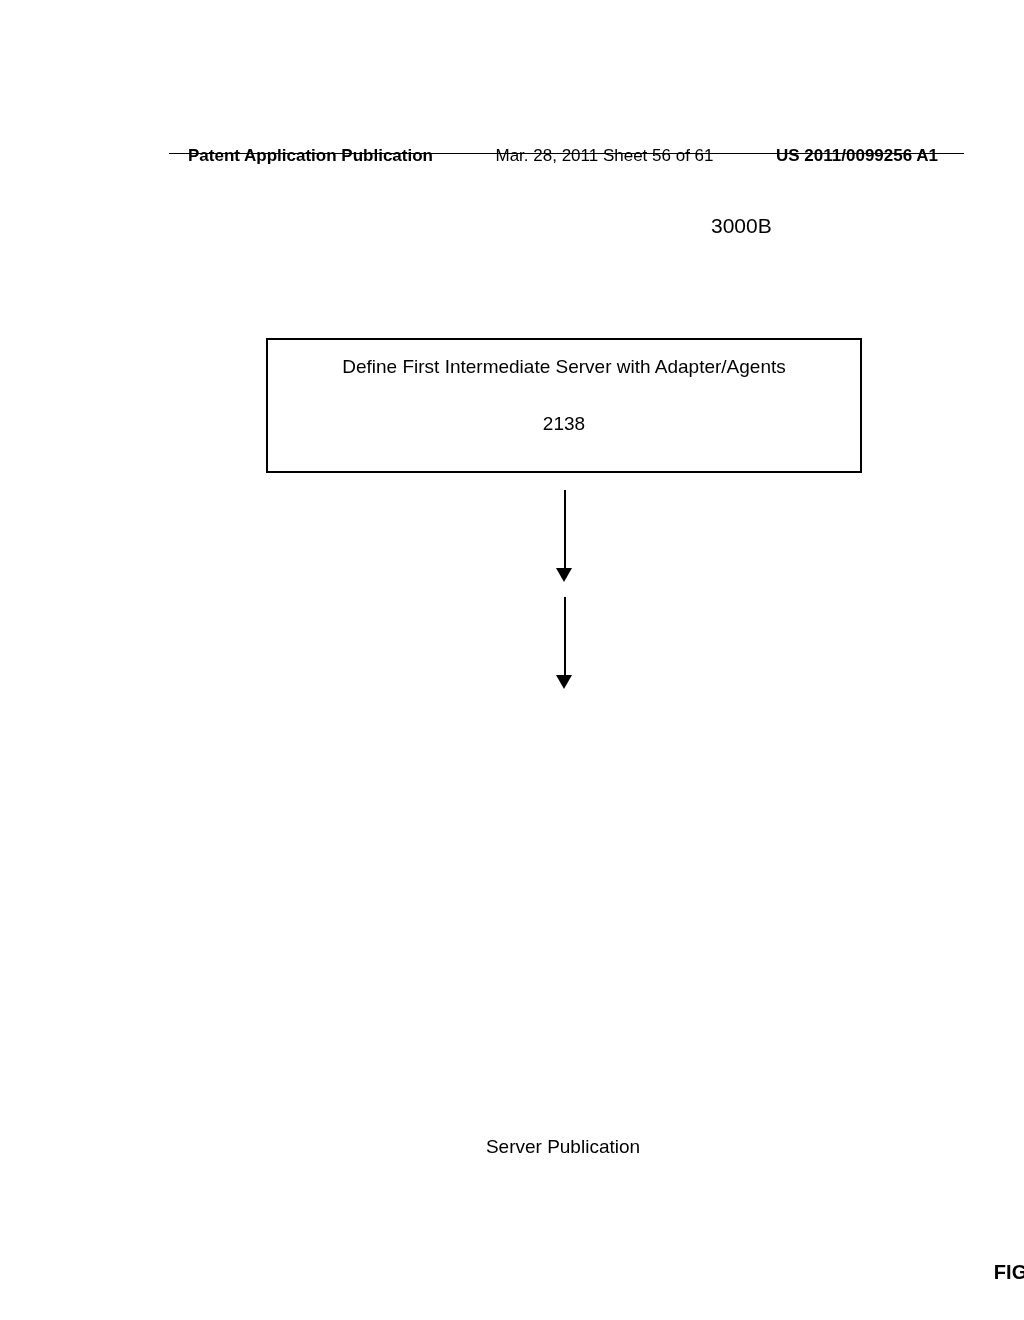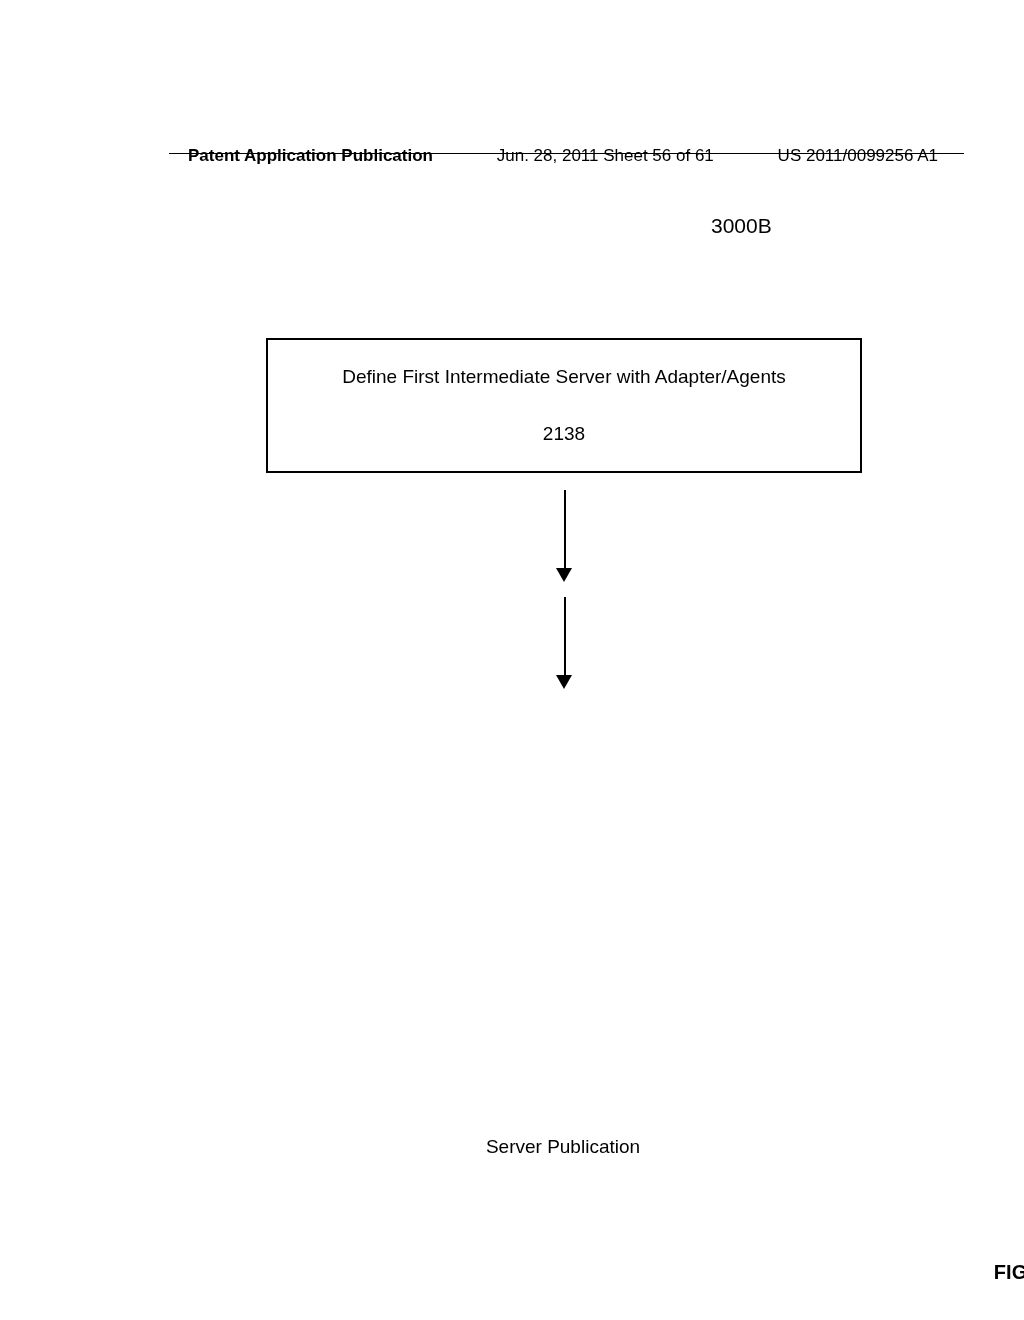--- a/index.html
+++ b/index.html
@@ -23,21 +23,21 @@
       justify-content: space-between;
       padding: 0 120px;
       font-size: 17px;
     }
     .header-left {
       font-weight: bold;
     }
     .header-center {
     }
     .header-right {
-      font-weight: normal;
+      font-weight: bold;
     }
     .header-divider {
       position: absolute;
       top: 102px;
       left: 118px;
       width: 795px;
       height: 1px;
       background: black;
     }
     .figure-label {
@@ -50,24 +50,24 @@
       position: absolute;
       top: 270px;
       left: 198px;
       width: 630px;
     }
     .box {
       border: 2px solid black;
       text-align: center;
       display: flex;
       flex-direction: column;
-      justify-content: center;
+      justify-content: flex-end;
       align-items: center;
       font-size: 19px;
-      padding: 25px 20px;
+      padding: 19px 20px;
     }
     .box-1 {
       height: 135px;
     }
     .box-2 {
       height: 135px;
     }
     .box-3 {
       height: 105px;
     }
@@ -116,21 +116,21 @@
       text-align: right;
       font-size: 20px;
       font-weight: bold;
     }
   </style>
 </head>
 <body>
 
 <div class="header">
   <span class="header-left">Patent Application Publication</span>
-  <span class="header-center">Jun. 28, 2011  Sheet 56 of 61</span>
+  <span class="header-center">Mar. 28, 2011  Sheet 56 of 61</span>
   <span class="header-right">US 2011/0099256 A1</span>
 </div>
 
 <div class="header-divider"></div>
 
 <div class="figure-label">3000B</div>
 
 <div class="flowchart">
   <div class="box box-1">
     <div class="box-title">Define First Intermediate Server with Adapter/Agents</div>

